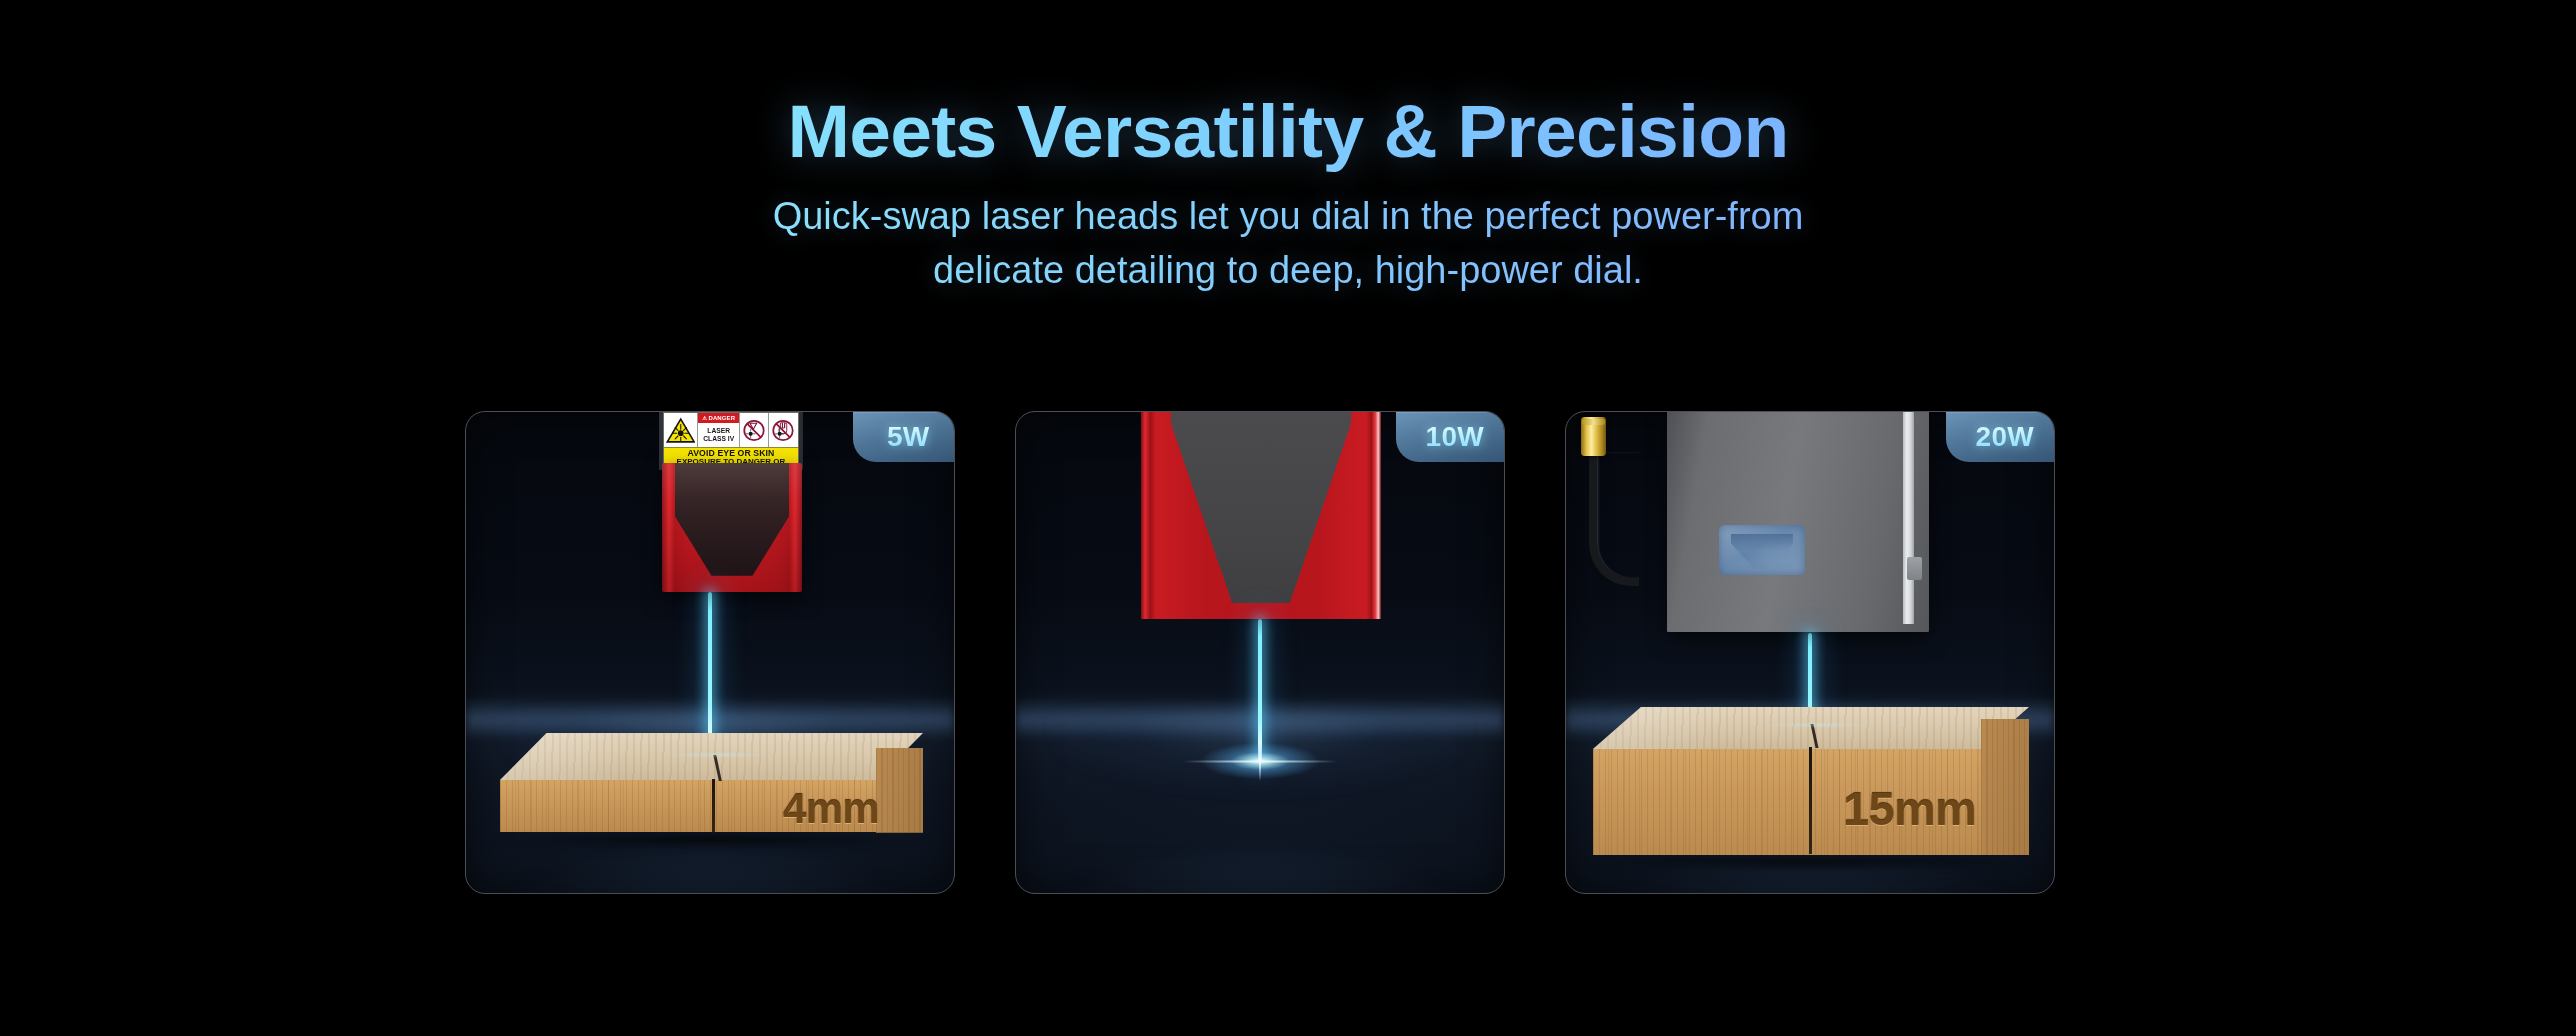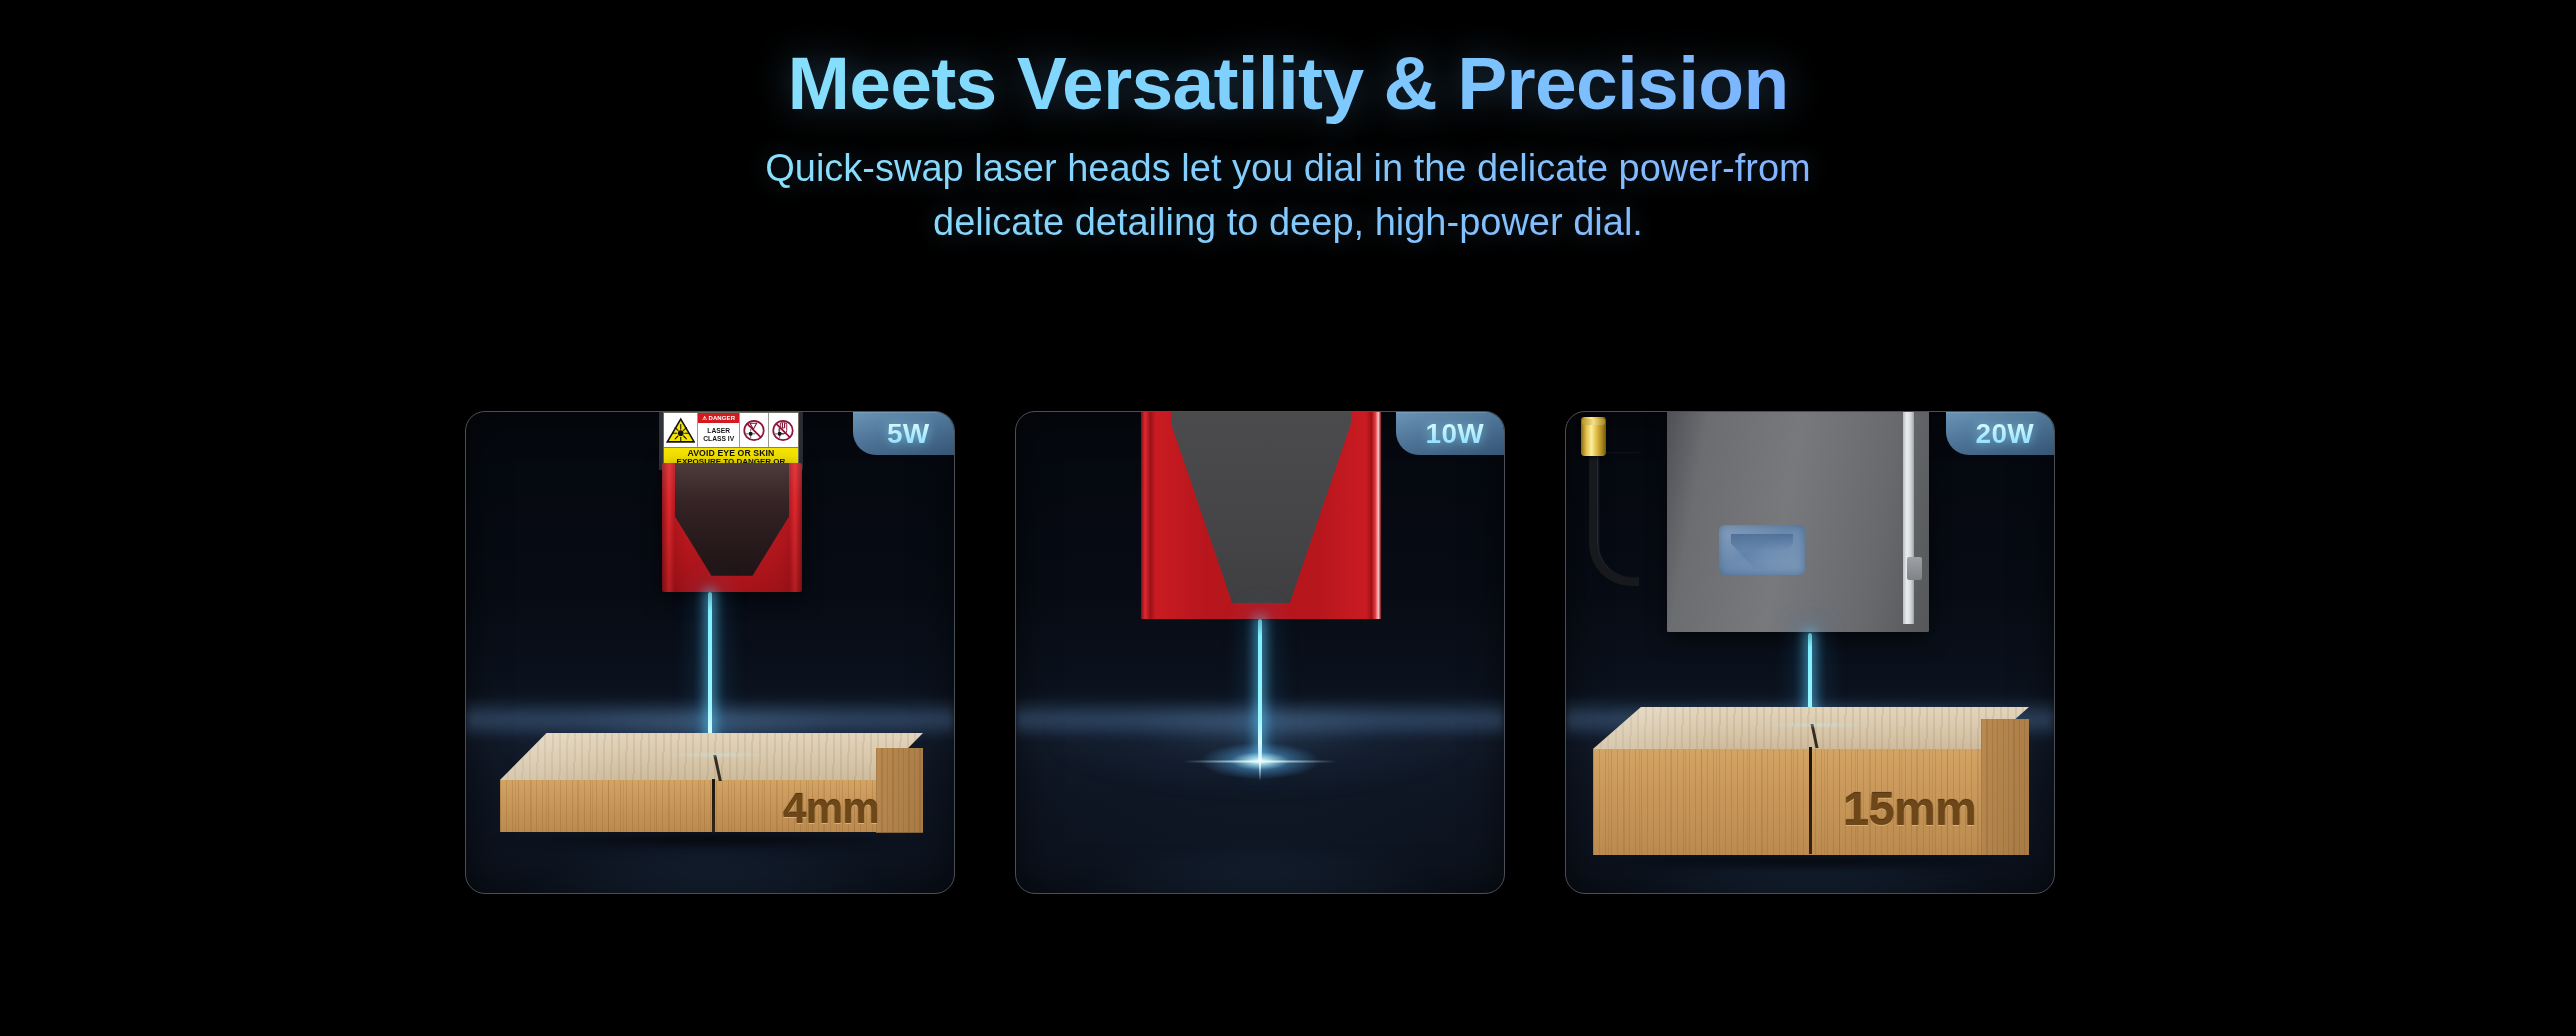--- a/index.html
+++ b/index.html
@@ -8,21 +8,21 @@
     background:#000000; overflow:hidden;
     font-family:"Liberation Sans", sans-serif;
   }
 
   .page { position:relative; width:2576px; height:1036px; background:#000; }
 
   
   .headings { position:absolute; left:0; top:0; width:2576px; text-align:center; }
 
   .title {
-    margin-top:41px;
+    margin-top:89px;
     font-size:75px;
     font-weight:700;
     letter-spacing:-0.7px;
     line-height:1.12;
     background:linear-gradient(100deg,#a9f2f8 0%, #8ae7fb 22%, #7fd3fd 45%, #7bb3ff 70%, #8293ff 100%);
     -webkit-background-clip:text;
     background-clip:text;
     color:transparent;
     -webkit-text-fill-color:transparent;
     filter:drop-shadow(0 0 17.4px rgba(110,190,255,.30));
@@ -70,21 +70,21 @@
   }
   .floor-glow {
     position:absolute; left:8%; right:8%; top:303px; height:81px;
     background:radial-gradient(60% 100% at 50% 0%, rgba(140,200,255,.22) 0%, rgba(60,110,180,.07) 55%, rgba(0,0,0,0) 100%);
     filter:blur(9.4px);
   }
 
   
   .badge {
     position:absolute; top:0; right:0;
-    height:43px; min-width:101px;
+    height:50px; min-width:101px;
     padding:0 20px 0 29.5px;
     display:flex; align-items:center; justify-content:center;
     border-bottom-left-radius:23px;
     background:linear-gradient(165deg, rgba(116,160,198,.92) 0%, rgba(86,129,167,.88) 50%, rgba(62,99,136,.85) 100%);
     box-shadow:inset 0 0.7px 0 rgba(255,255,255,.16);
   }
   .badge span {
     font-size:28px; font-weight:700; letter-spacing:0.3px;
     background:linear-gradient(180deg,#e9feff 0%, #b7f0ff 45%, #7fd9ff 100%);
     -webkit-background-clip:text; background-clip:text;
@@ -304,21 +304,21 @@
   }
 </style>
 </head>
 <body>
 
 <div class="page">
 
   <div class="headings">
     <h1 class="title">Meets Versatility &amp; Precision</h1>
     <p class="subtitle">
-      <span class="ln">Quick-swap laser heads let you dial in the delicate power-from</span>
+      <span class="ln">Quick-swap laser heads let you dial in the perfect power-from</span>
       <span class="ln">delicate detailing to deep, high-power dial.</span>
     </p>
   </div>
 
   <div class="cards">
 
     <div class="card">
       <div class="horizon"></div>
       <div class="floor-glow"></div>
 

